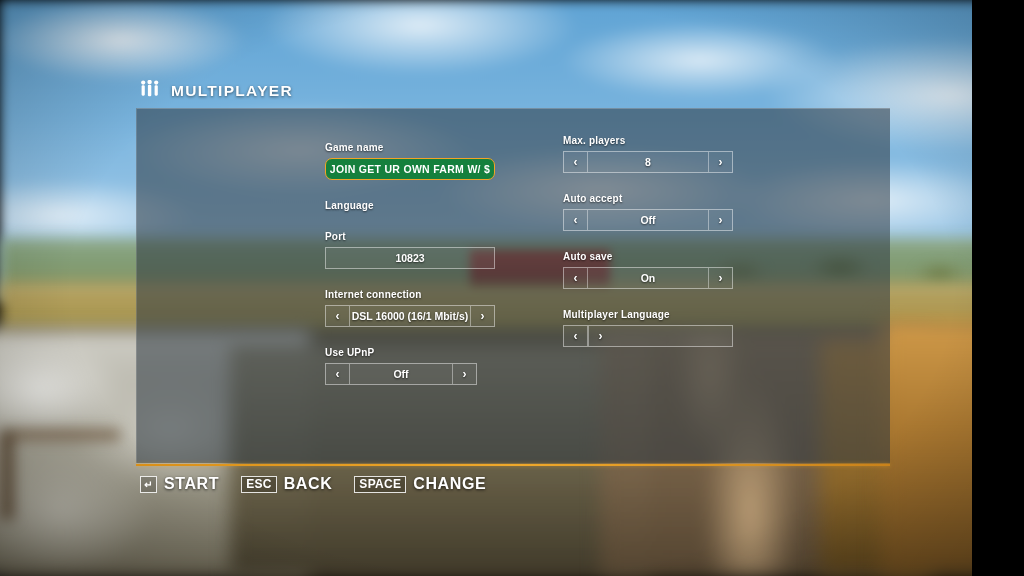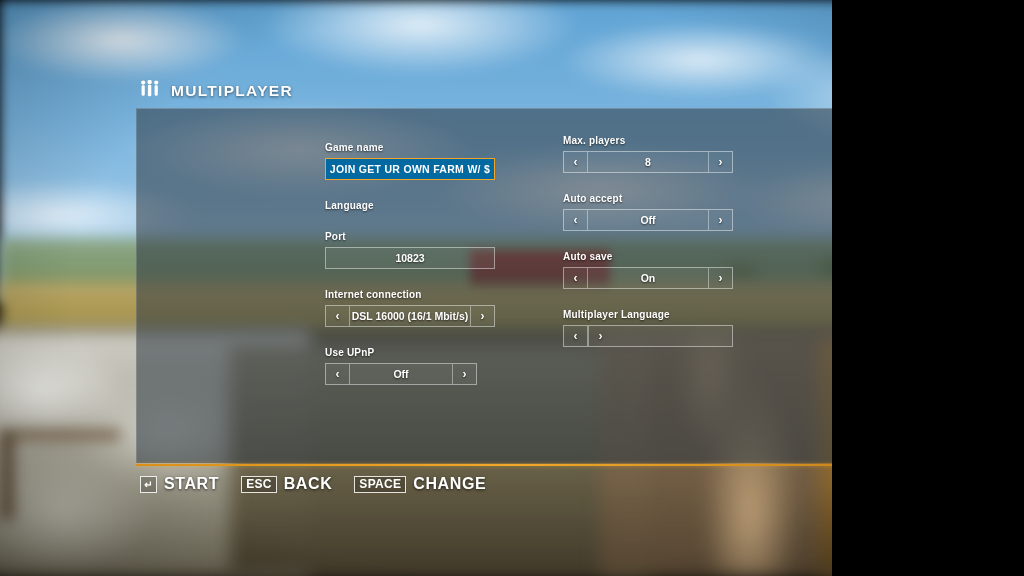--- a/index.html
+++ b/index.html
@@ -1,21 +1,21 @@
 <!DOCTYPE html>
 <html><head>
 <meta charset="utf-8">
 <style>
   * { margin:0; padding:0; box-sizing:border-box; }
   html, body {
     width:1024px; height:576px; overflow:hidden;
     font-family:"Liberation Sans", sans-serif;
     background:#000;
   }
-  #screen { position:relative; width:832px; height:576px; overflow:hidden;padding-left:47px; }
+  #screen { position:relative; width:972px; height:576px; overflow:hidden;padding-left:47px; }
 
   
   .bg-layer { position:absolute; inset:0; }
   .bg-sky {
     position:absolute; left:0; top:0; width:1024px; height:300px;
     background:
       radial-gradient(ellipse 180px 60px at 120px 40px, rgba(255,255,255,.85), rgba(255,255,255,0) 70%),
       radial-gradient(ellipse 220px 70px at 420px 25px, rgba(255,255,255,.80), rgba(255,255,255,0) 72%),
       radial-gradient(ellipse 200px 55px at 700px 60px, rgba(255,255,255,.75), rgba(255,255,255,0) 70%),
       radial-gradient(ellipse 260px 80px at 950px 95px, rgba(255,255,255,.80), rgba(255,255,255,0) 72%),
@@ -136,22 +136,22 @@
   }
 
   .text-field {
     height:22px; border:1px solid rgba(255,255,255,.45);
     display:flex; align-items:center; justify-content:center;
     color:#fff; font-size:10.5px; font-weight:bold;
     text-shadow:0 1px 2px rgba(0,0,0,.6);
     background:rgba(255,255,255,.045);
   }
   .text-field.focused {
-    background:#0369a1; border-color:#f3a326;
-    color:#ffffff; text-shadow:none; letter-spacing:.3px;
+    background:#15803d; border-color:#f3a326;
+    color:#ffffff; text-shadow:none; letter-spacing:.3px;border-radius:7px;
   }
 
   .selector {
     height:22px; border:1px solid rgba(255,255,255,.45);
     display:flex; align-items:stretch;
     background:rgba(255,255,255,.045);
   }
   .sel-arrow {
     width:24px; display:flex; align-items:center; justify-content:center;
     color:#fff; font-size:12px; font-weight:bold;

